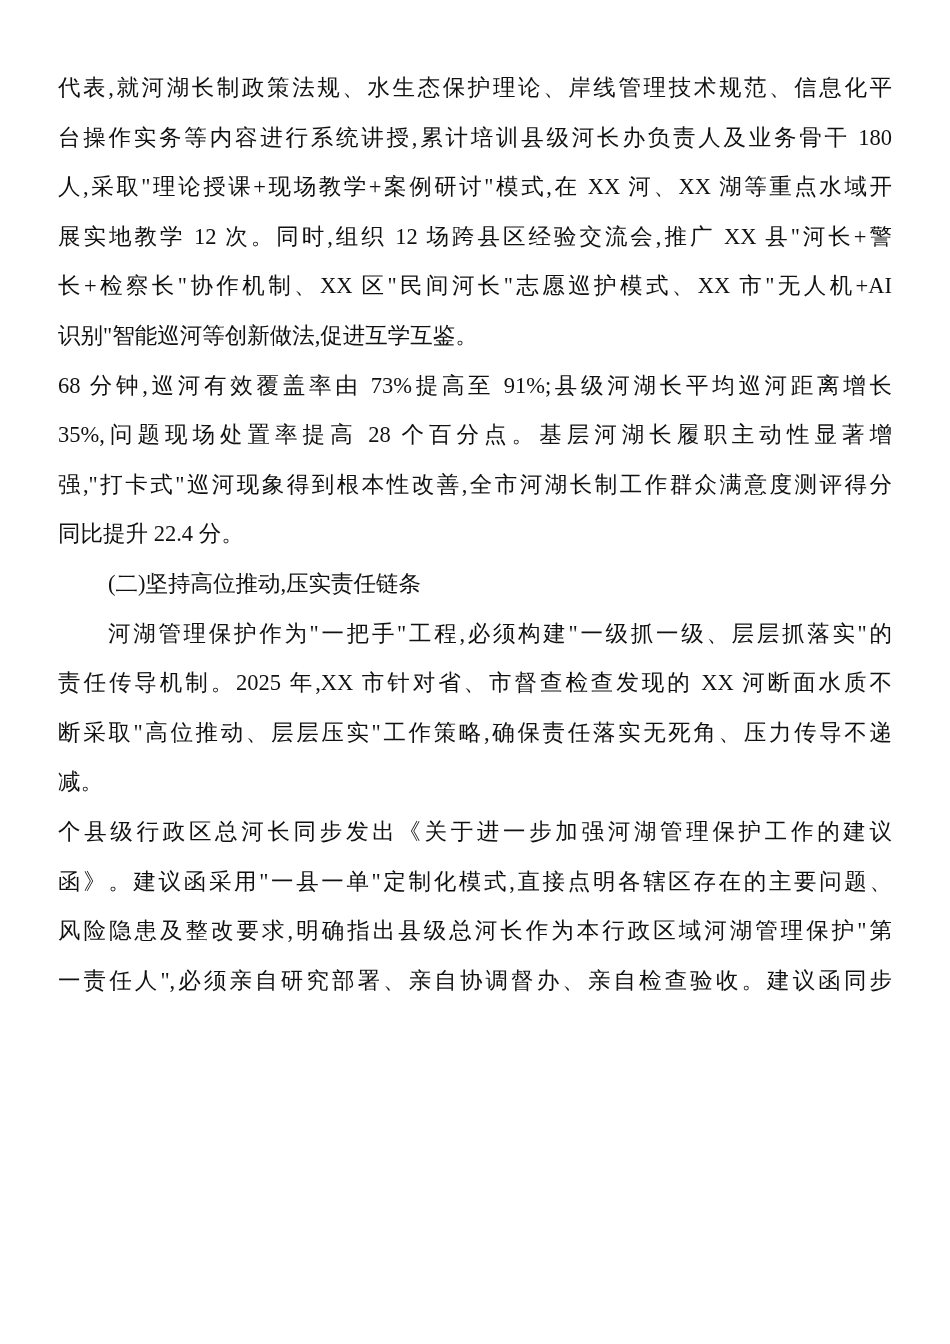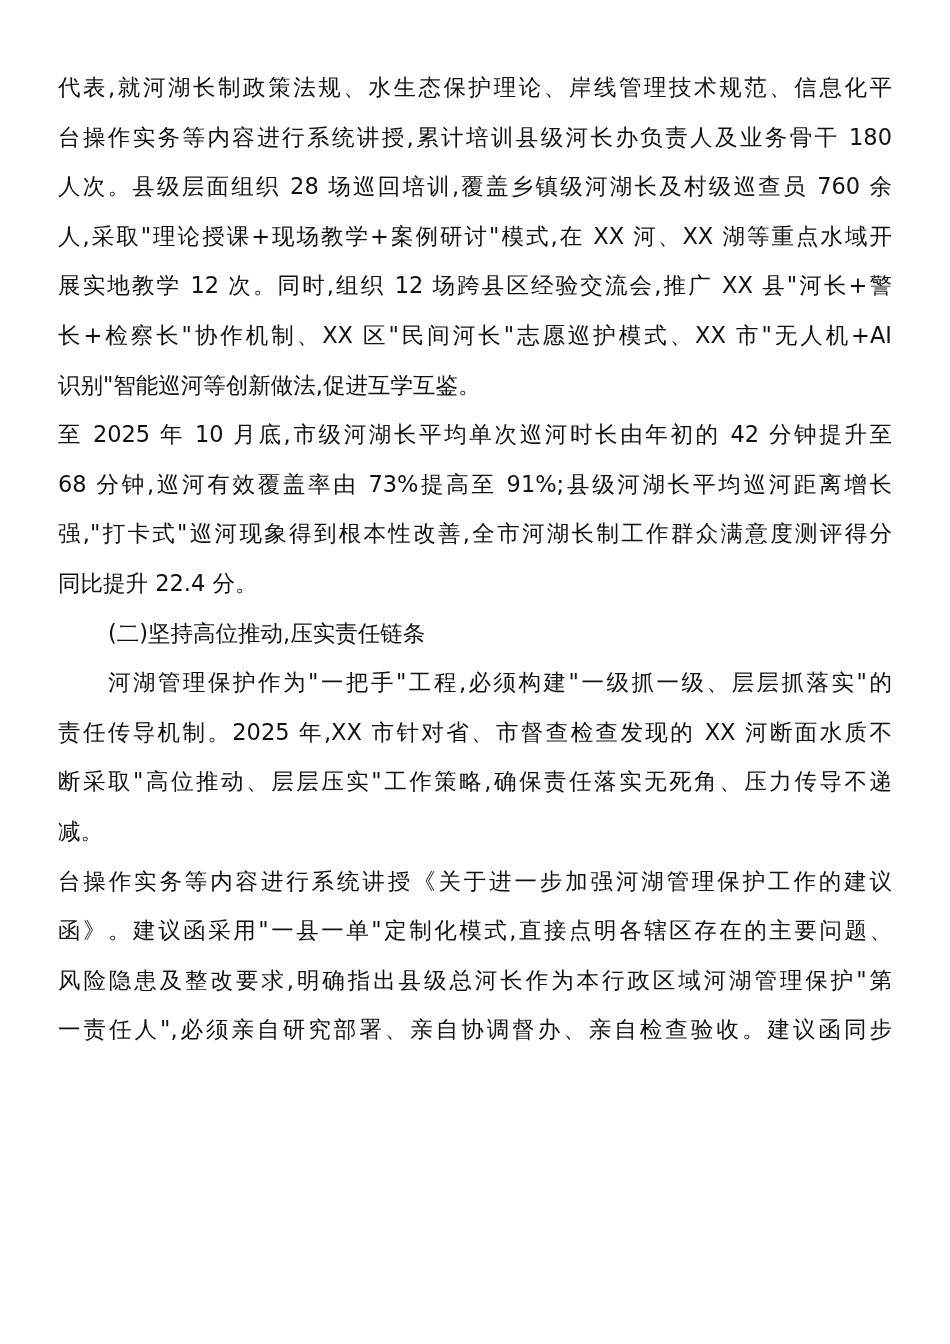--- a/index.html
+++ b/index.html
@@ -13,20 +13,21 @@
     position: relative;
     overflow: hidden;
     font-family: "DejaVu Sans", "Liberation Sans", sans-serif;
     color: #111111;
   }
   .page {
     position: absolute;
     left: 58px;
     top: 63px;
     width: 834px;
+    font-family: Liberation Serif, serif;
   }
   .line {
     display: block;
     height: 49.6px;
     line-height: 49.6px;
     font-size: 22.5px;
     white-space: nowrap;
     text-align: justify;
     text-align-last: justify;
     overflow: visible;
@@ -45,45 +46,44 @@
   }
 </style>
 </head>
 <body>
 
 <div class="page">
 
   <div>
     <span class="line">代表,就河湖长制政策法规、水生态保护理论、岸线管理技术规范、信息化平</span>
     <span class="line">台操作实务等内容进行系统讲授,累计培训县级河长办负责人及业务骨干 180</span>
-    <span class="line">人次。县级层面组织 28 场巡回培训,覆盖乡镇级河湖长及村级巡查员 760 余</span>
     <span class="line">人,采取"理论授课+现场教学+案例研讨"模式,在 XX 河、XX 湖等重点水域开</span>
     <span class="line">展实地教学 12 次。同时,组织 12 场跨县区经验交流会,推广 XX 县"河长+警</span>
     <span class="line">长+检察长"协作机制、XX 区"民间河长"志愿巡护模式、XX 市"无人机+AI</span>
     <span class="line last">识别"智能巡河等创新做法,促进互学互鉴。</span>
   </div>
 
   <div>
-    <span class="line">至 2025 年 10 月底,市级河湖长平均单次巡河时长由年初的 42 分钟提升至</span>
     <span class="line">68 分钟,巡河有效覆盖率由 73%提高至 91%;县级河湖长平均巡河距离增长</span>
+    <span class="line">35%,问题现场处置率提高 28 个百分点。基层河湖长履职主动性显著增</span>
     <span class="line">强,"打卡式"巡河现象得到根本性改善,全市河湖长制工作群众满意度测评得分</span>
     <span class="line last">同比提升 22.4 分。</span>
   </div>
 
   <div>
     <span class="line indent heading">(二)坚持高位推动,压实责任链条</span>
   </div>
 
   <div>
     <span class="line indent">河湖管理保护作为"一把手"工程,必须构建"一级抓一级、层层抓落实"的</span>
     <span class="line">责任传导机制。2025 年,XX 市针对省、市督查检查发现的 XX 河断面水质不</span>
     <span class="line">断采取"高位推动、层层压实"工作策略,确保责任落实无死角、压力传导不递</span>
     <span class="line last">减。</span>
   </div>
 
   <div>
-    <span class="line">台操作实务等内容进行系统讲授《关于进一步加强河湖管理保护工作的建议</span>
+    <span class="line">个县级行政区总河长同步发出《关于进一步加强河湖管理保护工作的建议</span>
     <span class="line">函》。建议函采用"一县一单"定制化模式,直接点明各辖区存在的主要问题、</span>
     <span class="line">风险隐患及整改要求,明确指出县级总河长作为本行政区域河湖管理保护"第</span>
     <span class="line">一责任人",必须亲自研究部署、亲自协调督办、亲自检查验收。建议函同步</span>
   </div>
 
 </div>
 
 </body></html>

